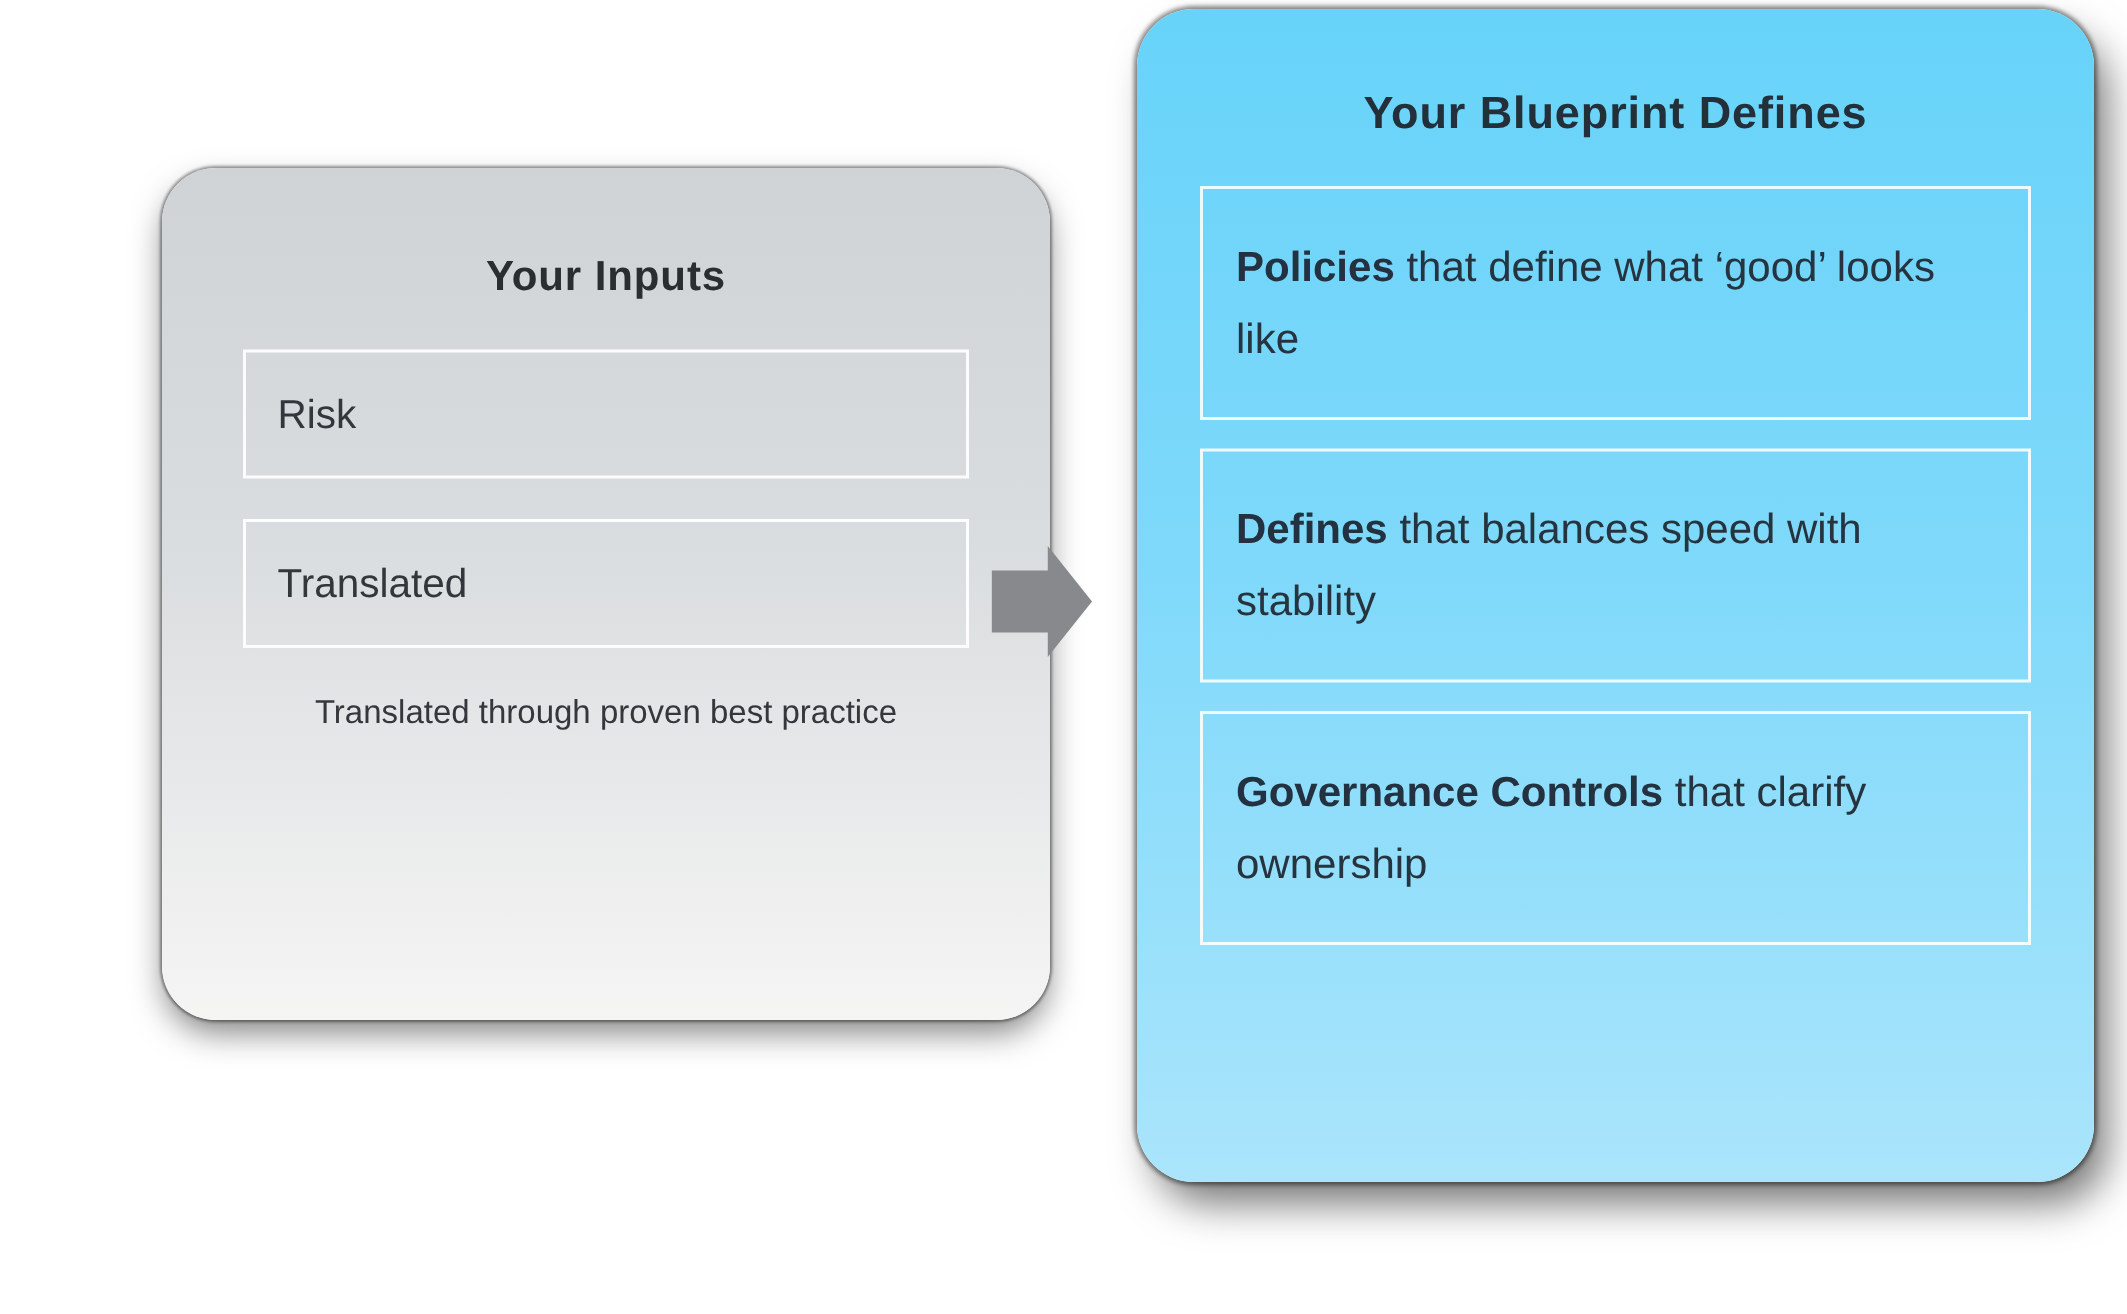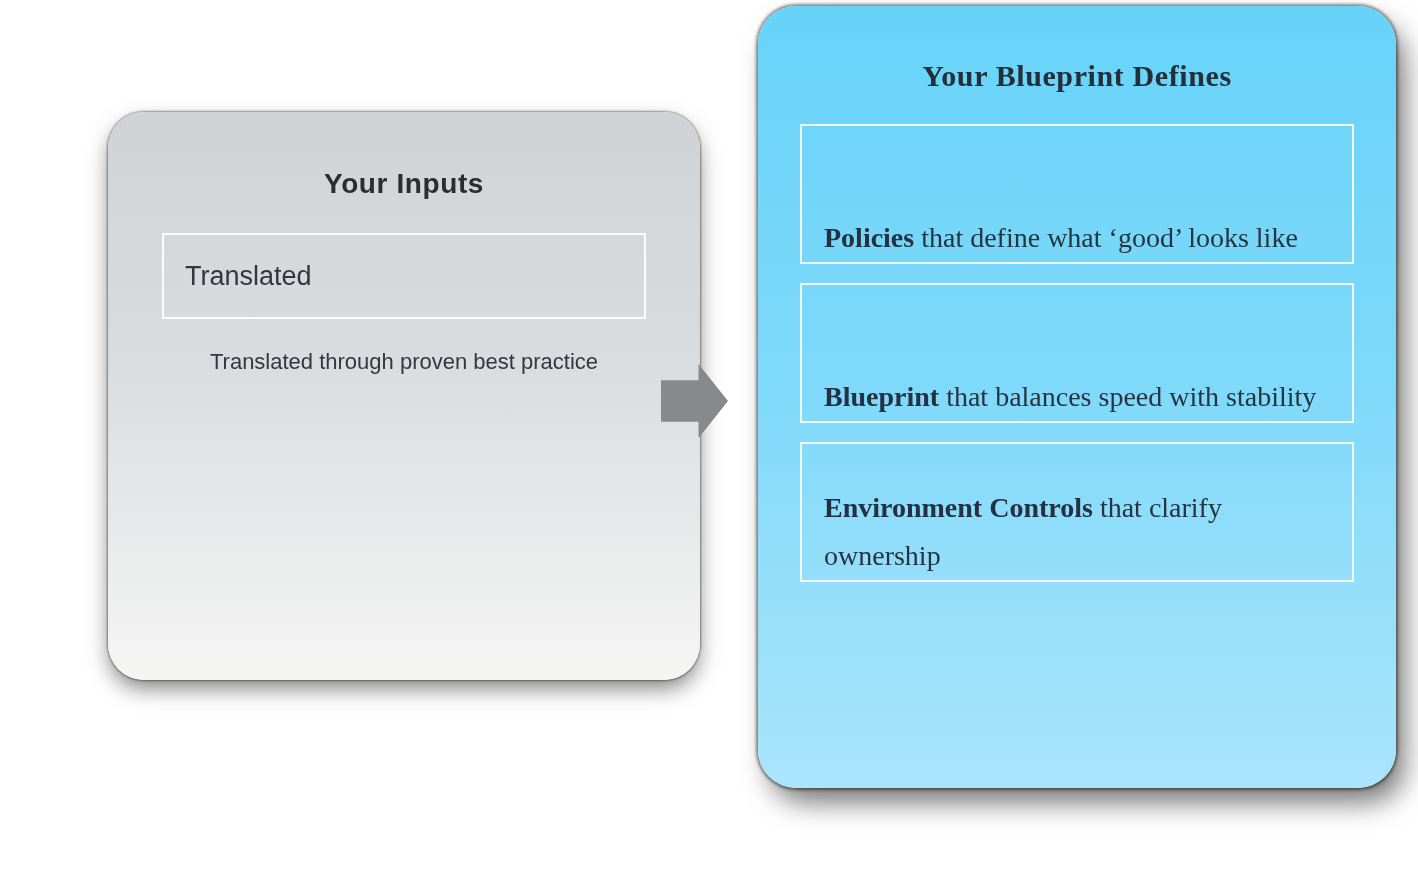--- a/index.html
+++ b/index.html
@@ -59,71 +59,73 @@
 
   
   .blueprint-card {
     position: absolute;
     left: 758px; top: 6px;
     width: 638px; height: 782px;
     border-radius: 38px;
     background: linear-gradient(180deg, #67d3f9 0%, #7fd9fa 48%, #aae5fb 100%);
     box-shadow: 0 0 3px 2px rgba(0,0,0,0.45), 10px 16px 28px -2px rgba(0,0,0,0.55);
     padding: 50px 42px 0 42px;
-    font-family: Liberation Serif, serif;
   }
   .blueprint-title {
     text-align: center;
     font-size: 30px; font-weight: 700;
     letter-spacing: 0.6px;
     color: #232f39;
     line-height: 40px;
     margin-bottom: 28px;
   }
   .blueprint-box {
-    height: 140px;
+    height: 156px;
     border: 2px solid rgba(255,255,255,0.88);
     margin-bottom: 19px;
-    display: flex; align-items: flex-end;
+    display: flex; align-items: center;
     padding: 0 30px 0 22px;
   }
   .blueprint-box p {
     font-size: 28px;
     line-height: 48px;
     color: #263440;
   }
   .blueprint-box .b { font-weight: 700; color: #233140; }
 </style>
 </head>
 <body>
 
 <div class="stage">
 
   <section class="inputs-card">
     <h2 class="inputs-title">Your Inputs</h2>
 
     <div class="input-box">
+      <span>Risk</span>
+    </div>
+    <div class="input-box">
       <span>Translated</span>
     </div>
 
     <p class="inputs-caption">Translated through proven best practice</p>
   </section>
 
   <div class="flow-arrow"></div>
 
   <section class="blueprint-card">
     <h2 class="blueprint-title">Your Blueprint Defines</h2>
 
     <div class="blueprint-box">
       <p><span class="b">Policies</span><span> that define what ‘good’ looks like</span></p>
     </div>
 
     <div class="blueprint-box">
-      <p><span class="b">Blueprint</span><span> that balances speed with stability</span></p>
+      <p><span class="b">Defines</span><span> that balances speed with stability</span></p>
     </div>
 
     <div class="blueprint-box">
-      <p><span class="b">Environment Controls</span><span> that clarify ownership</span></p>
+      <p><span class="b">Governance Controls</span><span> that clarify ownership</span></p>
     </div>
 
   </section>
 
 </div>
 
 </body></html>

